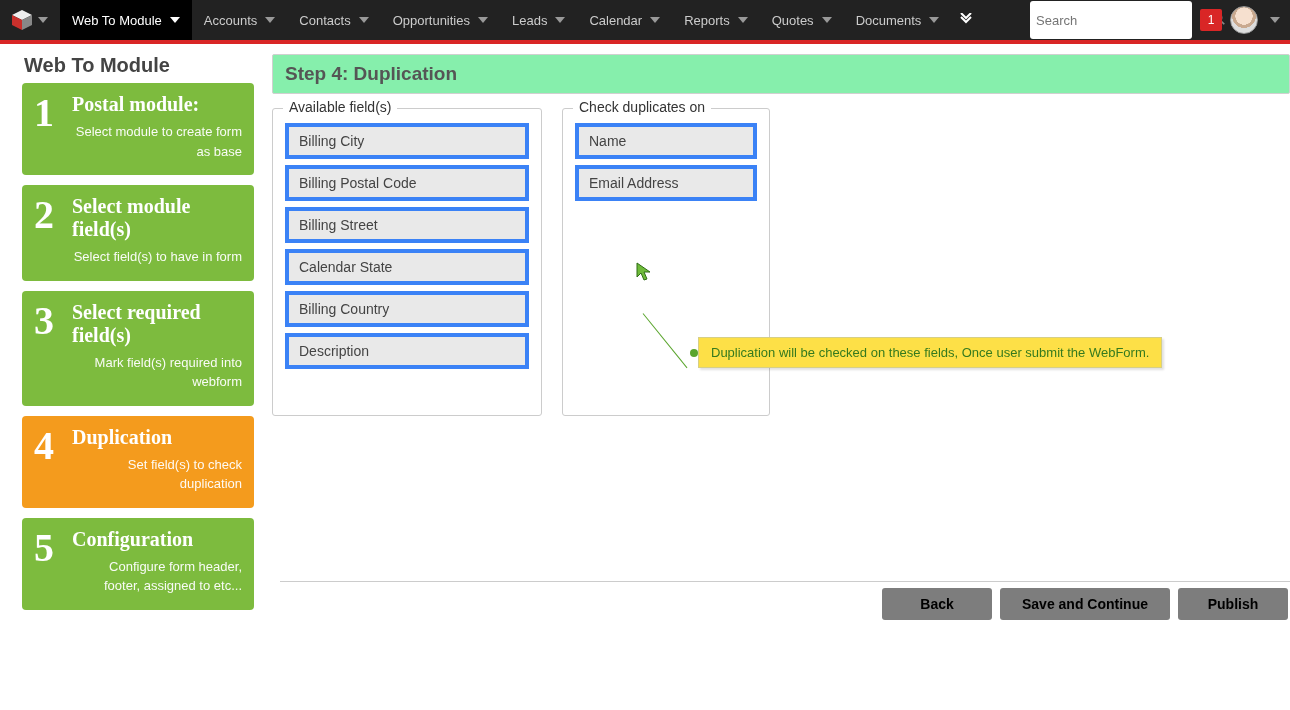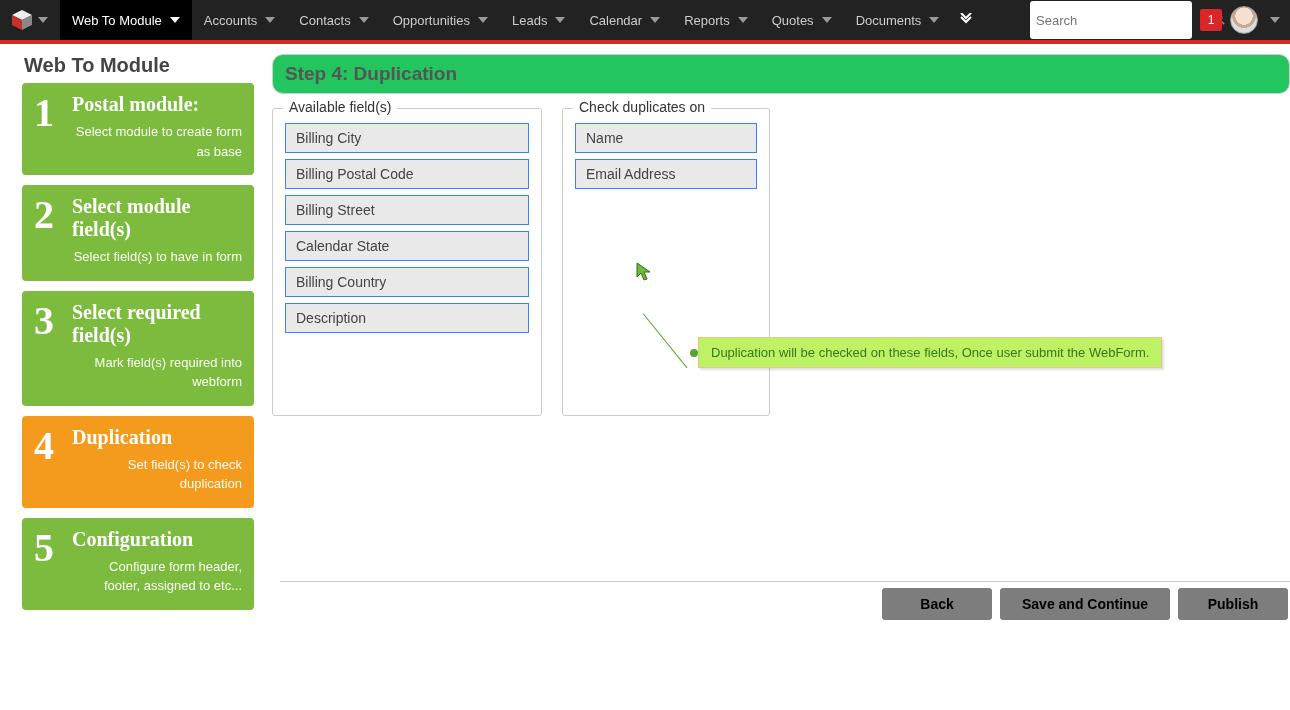--- a/index.html
+++ b/index.html
@@ -31,34 +31,34 @@
 
   .sidebar { width:232px; flex:none; }
   .step-card { border-radius:4px; color:#fff; padding:10px 12px 14px 12px; margin-bottom:10px; display:flex; gap:10px; cursor:pointer; }
   .step-card.green { background:#7dbb3e; }
   .step-card.orange{ background:#f49b1d; }
   .step-num { font-size:40px; font-weight:700; line-height:1; font-family: Georgia, "Times New Roman", serif; min-width:28px; }
   .step-text .st-title { font-size:20px; font-weight:700; font-family: Georgia, "Times New Roman", serif; line-height:1.15; margin-bottom:6px; }
   .step-text .st-sub  { font-size:13px; line-height:1.5; opacity:.95;text-align:right; }
 
   .main { flex:1; padding:0 0 0 18px; position:relative; }
-  .main-header { background:#22c55e; border:1px solid #d0d0d0; border-radius:11px; padding:8px 12px; font-size:19px; font-weight:700; color:#555; }
+  .main-header { background:#86efac; border:1px solid #d0d0d0; border-radius:2px; padding:8px 12px; font-size:19px; font-weight:700; color:#555; }
 
   .panel-row { display:flex; gap:20px; margin-top:14px; }
   .fieldset { border:1px solid #ccc; border-radius:3px; padding:14px 12px 12px 12px; width:270px; height:308px; position:relative; }
   .fieldset.duplicates { width:208px; }
   .fieldset::before { content:attr(data-legend); position:absolute; top:-10px; left:10px; background:#fff; padding:0 6px; font-size:14px; color:#333; }
-  .field-pill { background:#e9e9e9; border:1px solid #3b82f6; padding:6px 10px; font-size:14px; color:#444; margin-bottom:6px; cursor:grab; }
+  .field-pill { background:#e9e9e9; border:4px solid #3b82f6; padding:6px 10px; font-size:14px; color:#444; margin-bottom:6px; cursor:grab; }
 
   
   .anno-dot { position:absolute; width:8px; height:8px; border-radius:50%; background:#5aa52d; top:295px; left:436px; }
   .anno-line { position:absolute; width:70px; height:1px; top:259px; left:389px; border-top:1px solid #5aa52d; transform-origin:left center; transform:rotate(51deg); }
   .anno-cursor { position:absolute; top:208px; left:382px; }
   .anno-cursor svg { width:16px; height:20px; }
-  .anno-box { position:absolute; top:283px; left:444px; background:#bef264; border:1px solid #d6cf86; color:#357a1e; font-size:13px; padding:7px 12px; box-shadow:2px 2px 2px rgba(0,0,0,.12);}
+  .anno-box { position:absolute; top:283px; left:444px; background:#fde047; border:1px solid #d6cf86; color:#357a1e; font-size:13px; padding:7px 12px; box-shadow:2px 2px 2px rgba(0,0,0,.12);}
 
   .footer { position:absolute; right:0; bottom:0; width:1010px; border-top:1px solid #ccc; display:flex; justify-content:flex-end; gap:8px; padding:6px 2px 0 0; }
   .btn { background:#7d7d7d; color:#000000; font-size:14px; font-weight:600; border:none; border-radius:3px; padding:8px 0; width:110px; cursor:pointer; }
   .btn.wide { width:170px; }
 
 </style>
 </head>
 <body>
 
 <div class="topbar">

